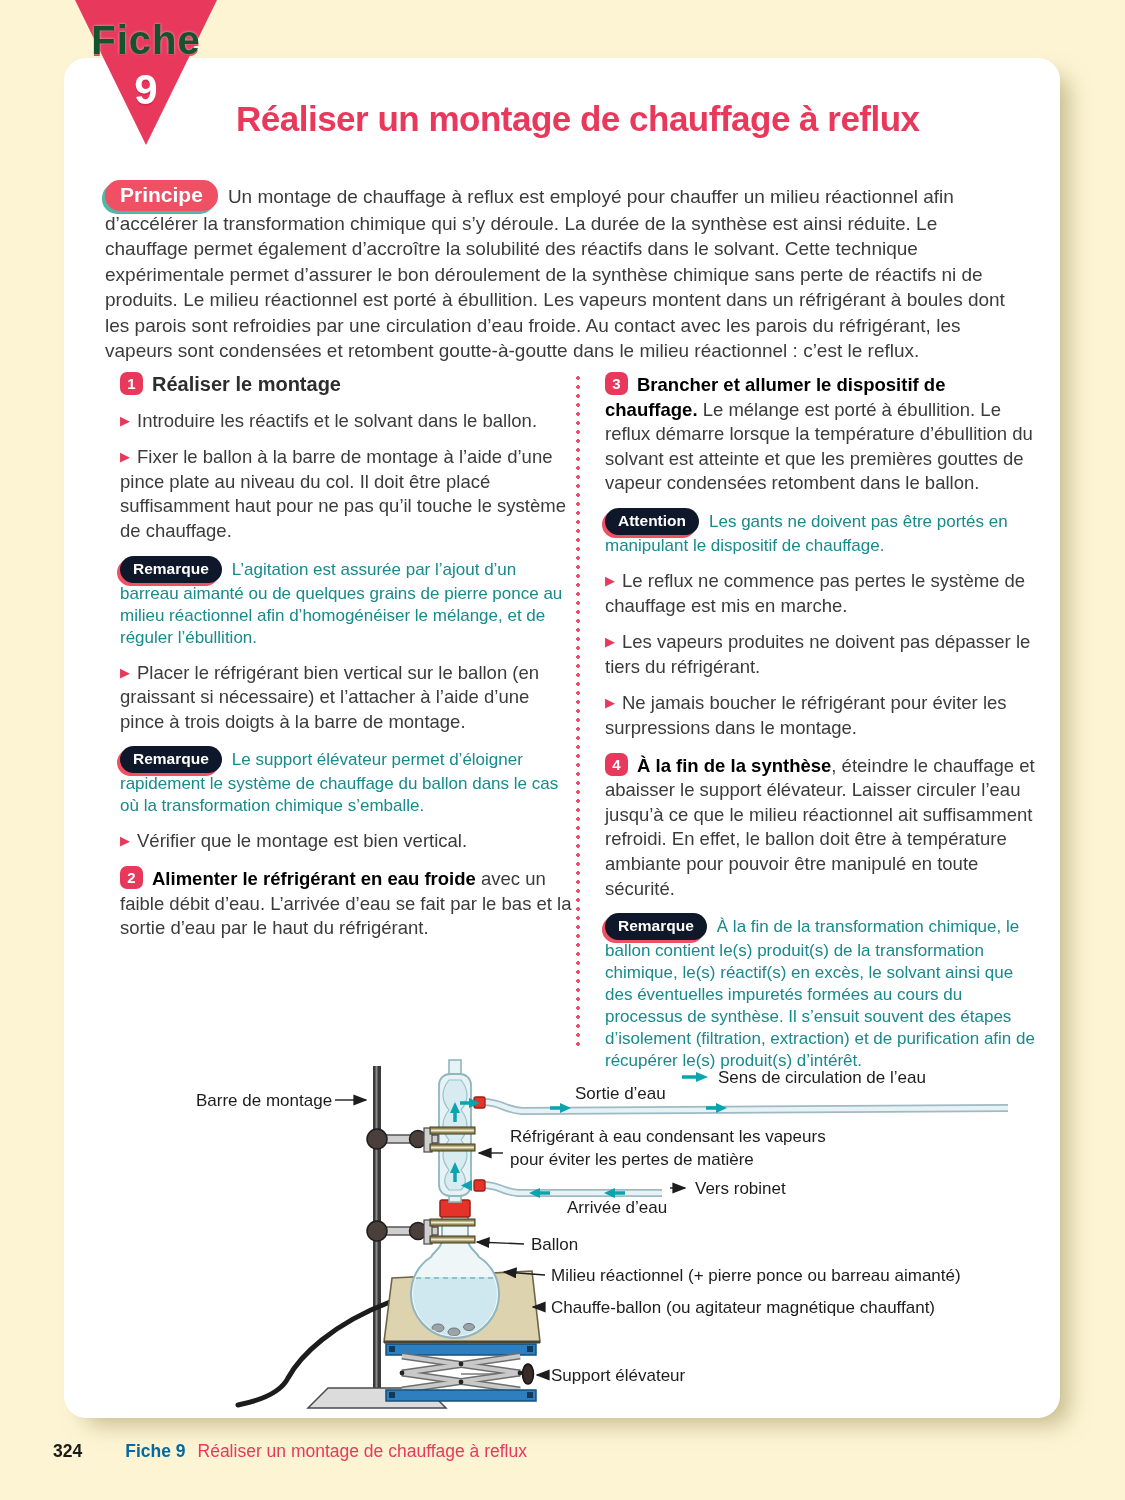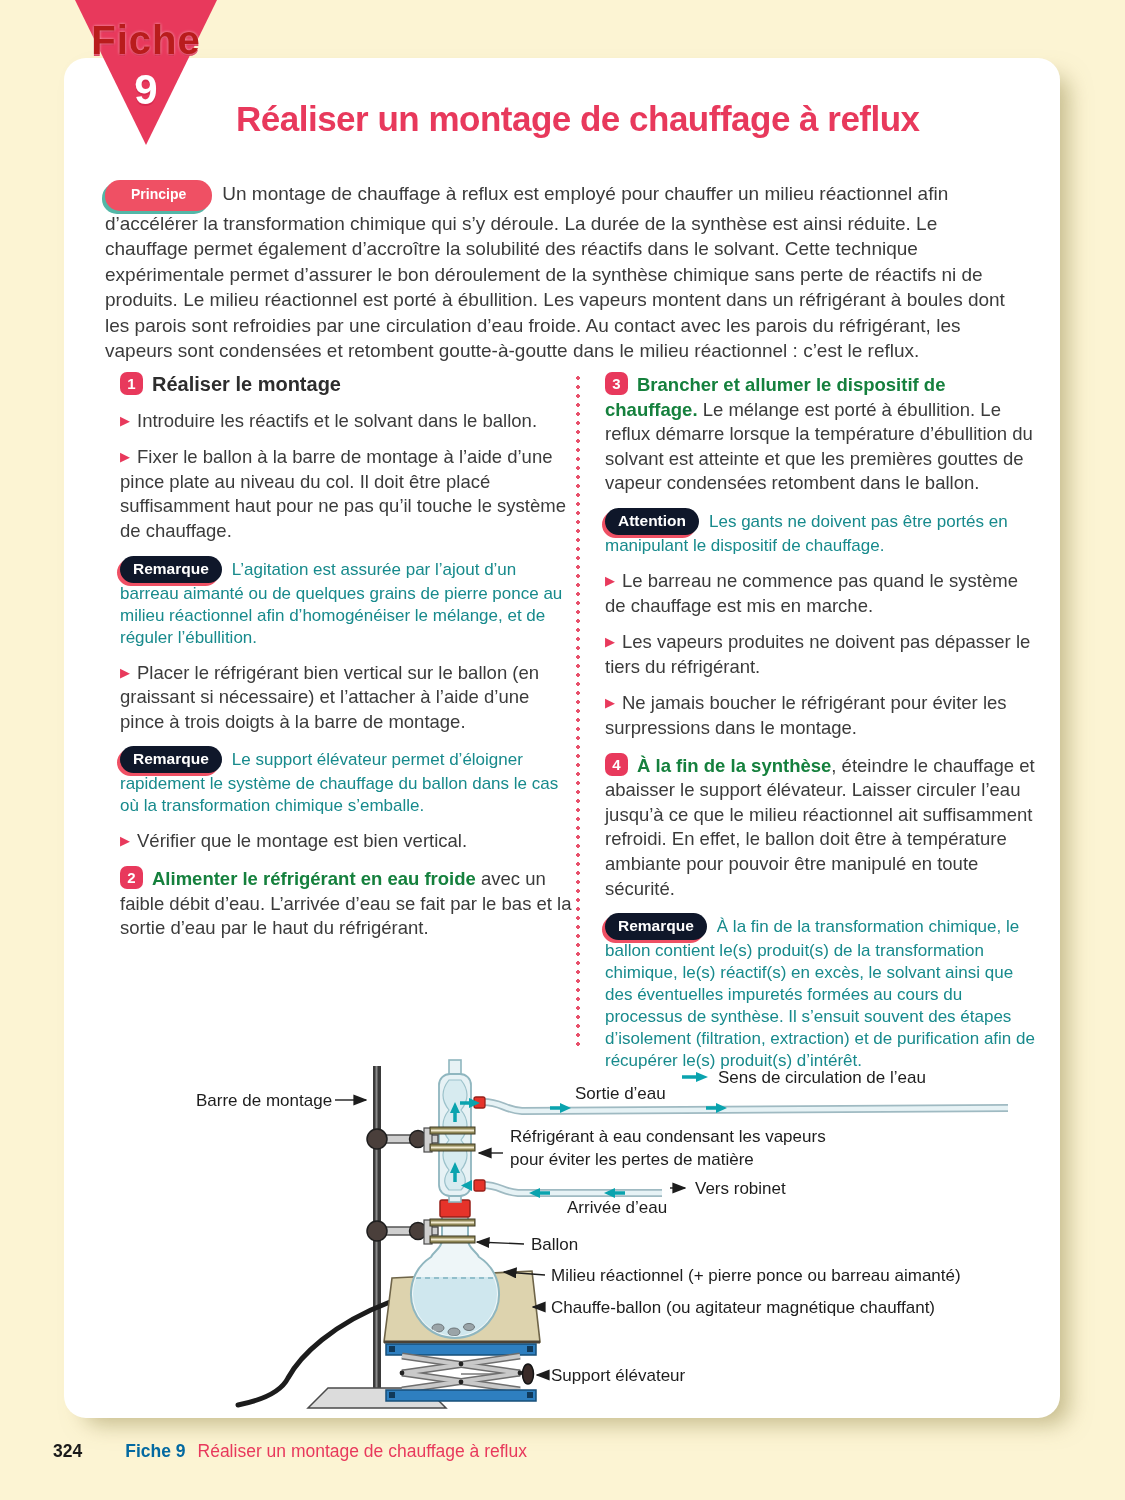--- a/index.html
+++ b/index.html
@@ -16,40 +16,40 @@
     box-shadow:14px 12px 22px -6px rgba(150,138,80,.55);
   }
   
   .tri{
     position:absolute;left:75px;top:0;width:0;height:0;z-index:5;
     border-left:71px solid transparent;border-right:71px solid transparent;
     border-top:145px solid #e8395c;
   }
   .tri-fiche{
     position:absolute;left:84px;top:18px;width:124px;text-align:center;z-index:6;
-    font-size:40px;font-weight:bold;color:#b91c1c;letter-spacing:1px;
+    font-size:40px;font-weight:bold;color:#14532d;letter-spacing:1px;
     text-shadow:0 0 3px rgba(255,255,255,.6), 0 2px 0 rgba(214,40,78,.9);
   }
   .tri-num{
     position:absolute;left:84px;top:66px;width:124px;text-align:center;z-index:6;
     font-size:42px;font-weight:bold;color:#fff;
     text-shadow:0 2px 0 rgba(214,40,78,.9);
   }
   .page-title{
     position:absolute;left:236px;top:76px;width:800px;z-index:6;
     font-size:35px;font-weight:bold;color:#e8395c;letter-spacing:-.5px;
   }
   
   .principe{
     position:absolute;left:105px;top:180px;width:912px;
     font-size:19px;line-height:25.5px;color:#3b3b3b;
   }
   .pill{
-    display:inline-block;padding:2px 26px 3px;border-radius:15px;
-    font-size:14px;font-weight:bold;color:#fff;vertical-align:1px;
+    display:inline-block;padding:2px 15px 3px;border-radius:15px;
+    font-size:21px;font-weight:bold;color:#fff;vertical-align:1px;
     margin-right:10px;
   }
   .pill-pink{background:#ef5064;box-shadow:-3px 3px 0 #53b7a7;}
   .pill-teal{background:#0f172a;box-shadow:-3px 3px 0 #ef5064;}
   
   .col{position:absolute;top:372px;font-size:18.5px;line-height:24.6px;}
   .col-left{left:120px;width:452px;}
   .col-right{left:605px;width:438px;}
   .divider{
     position:absolute;left:576px;top:376px;width:4px;height:672px;
@@ -59,21 +59,21 @@
   .col p{margin:0 0 12px 0;}
   .sec-head{font-size:20px;font-weight:bold;color:#2d2d2d;margin:0 0 9px 0;}
   .numbadge{
     display:inline-block;width:23px;height:23px;border-radius:7px;background:#e8395c;
     color:#fff;font-size:15px;font-weight:bold;line-height:23px;text-align:center;
     margin-right:9px;vertical-align:2px;
   }
   .bullet{color:#e8395c;font-size:13px;margin-right:7px;vertical-align:2px;}
   .remark{color:#178a8c;font-size:17px;line-height:22px;margin:0 0 13px 0;}
   .remark .pill{font-size:15.5px;padding:2px 13px 3px;}
-  b{color:#15803d;}
+  b{color:#000000;}
   .sec2{margin-top:16px;}
   
   .diagram{position:absolute;left:70px;top:1058px;}
   .diagram text{font-size:17px;fill:#1d1d1d;}
   
   .footer{position:absolute;left:53px;top:1441px;font-size:17.5px;}
   .footer .fnum{font-weight:bold;color:#1a1a1a;margin-right:14px;text-align:center;}
   .footer .ffiche{font-weight:bold;color:#0369a1;margin-right:12px;margin-left:29px;}
   .footer .ftitle{color:#e8395c;}
 </style>
@@ -98,21 +98,21 @@
   <p class="remark"><span class="pill pill-teal">Remarque</span><span>L’agitation est assurée par l’ajout d’un barreau aimanté ou de quelques grains de pierre ponce au milieu réactionnel afin d’homogénéiser le mélange, et de réguler l’ébullition.</span></p>
   <p><span class="bullet">▶</span><span>Placer le réfrigérant bien vertical sur le ballon (en graissant si nécessaire) et l’attacher à l’aide d’une pince à trois doigts à la barre de montage.</span></p>
   <p class="remark"><span class="pill pill-teal">Remarque</span><span>Le support élévateur permet d’éloigner rapidement le système de chauffage du ballon dans le cas où la transformation chimique s’emballe.</span></p>
   <p><span class="bullet">▶</span><span>Vérifier que le montage est bien vertical.</span></p>
   <p class="sec2"><span class="numbadge">2</span><b>Alimenter le réfrigérant en eau froide</b><span> avec un faible débit d’eau. L’arrivée d’eau se fait par le bas et la sortie d’eau par le haut du réfrigérant.</span></p>
 </div>
 
 <div class="col col-right">
   <p><span class="numbadge">3</span><b>Brancher et allumer le dispositif de chauffage.</b><span> Le mélange est porté à ébullition. Le reflux démarre lorsque la température d’ébullition du solvant est atteinte et que les premières gouttes de vapeur condensées retombent dans le ballon.</span></p>
   <p class="remark"><span class="pill pill-teal">Attention</span><span>Les gants ne doivent pas être portés en manipulant le dispositif de chauffage.</span></p>
-  <p><span class="bullet">▶</span><span>Le barreau ne commence pas quand le système de chauffage est mis en marche.</span></p>
+  <p><span class="bullet">▶</span><span>Le reflux ne commence pas pertes le système de chauffage est mis en marche.</span></p>
   <p><span class="bullet">▶</span><span>Les vapeurs produites ne doivent pas dépasser le tiers du réfrigérant.</span></p>
   <p><span class="bullet">▶</span><span>Ne jamais boucher le réfrigérant pour éviter les surpressions dans le montage.</span></p>
   <p class="sec2"><span class="numbadge">4</span><b>À la fin de la synthèse</b><span>, éteindre le chauffage et abaisser le support élévateur. Laisser circuler l’eau jusqu’à ce que le milieu réactionnel ait suffisamment refroidi. En effet, le ballon doit être à température ambiante pour pouvoir être manipulé en toute sécurité.</span></p>
   <p class="remark"><span class="pill pill-teal">Remarque</span><span>À la fin de la transformation chimique, le ballon contient le(s) produit(s) de la transformation chimique, le(s) réactif(s) en excès, le solvant ainsi que des éventuelles impuretés formées au cours du processus de synthèse. Il s’ensuit souvent des étapes d’isolement (filtration, extraction) et de purification afin de récupérer le(s) produit(s) d’intérêt.</span></p>
 </div>
 
 <svg class="diagram" width="990" height="366" viewBox="0 0 990 366">
   <defs>
     <marker id="ahL" markerWidth="10" markerHeight="8" refX="1" refY="4" orient="auto">
       <path d="M10,0 L0,4 L10,8 Z" fill="#1d1d1d"></path>

